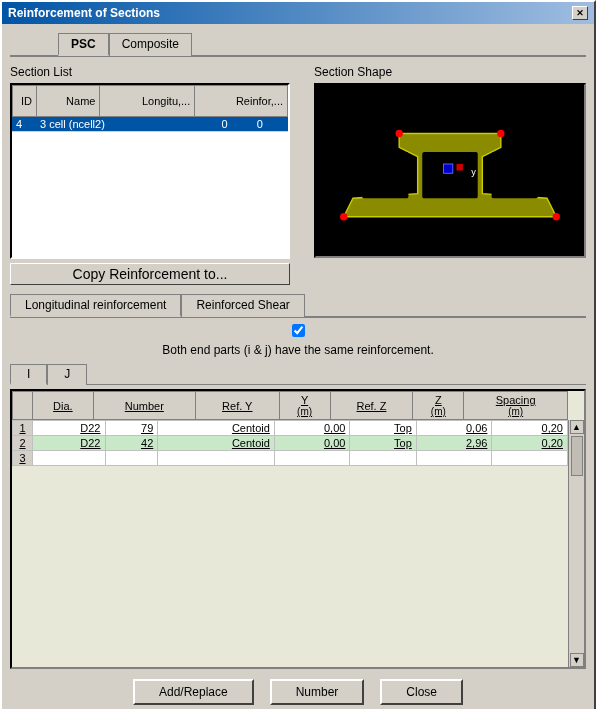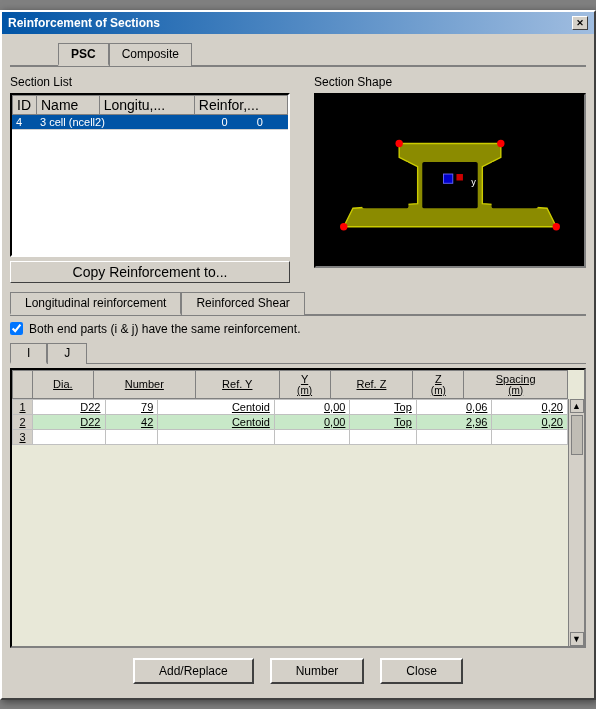--- a/index.html
+++ b/index.html
@@ -101,24 +101,24 @@
       background: #fff;
       font-size: 11px;
     }
     .section-list-table table {
       width: 100%;
       border-collapse: collapse;
     }
     .section-list-table th {
       background: #d4d0c8;
       border: 1px solid #808080;
-      padding: 1px 4px;
-      text-align: left;
+      padding: 9px 4px;
+      text-align: right;
       font-weight: normal;
-      font-size: 14px;
+      font-size: 11px;
     }
     .section-list-table td {
       padding: 1px 4px;
       border-bottom: 1px solid #d0d0d0;
       font-size: 11px;
     }
     .section-list-table tr.selected td {
       background: #0054a6;
       color: white;
     }
@@ -169,20 +169,21 @@
     .reinf-tab.active {
       border-bottom: 2px solid #d4d0c8;
       z-index: 1;
     }
     .checkbox-row {
       display: flex;
       align-items: center;
       gap: 6px;
       margin-bottom: 6px;
       font-size: 12px;
+      flex-direction: column;
     }
     .ij-tabs {
       display: flex;
       border-bottom: 1px solid #808080;
       margin-bottom: 4px;
     }
     .ij-tab {
       padding: 2px 16px;
       border: 1px solid #808080;
       border-bottom: none;

